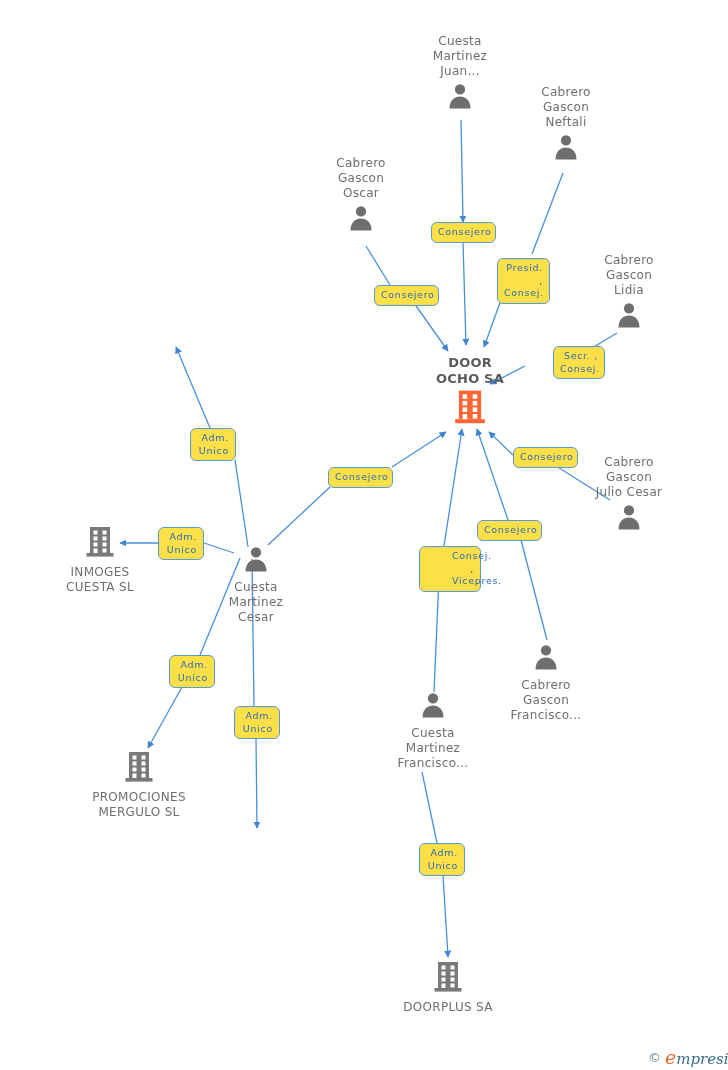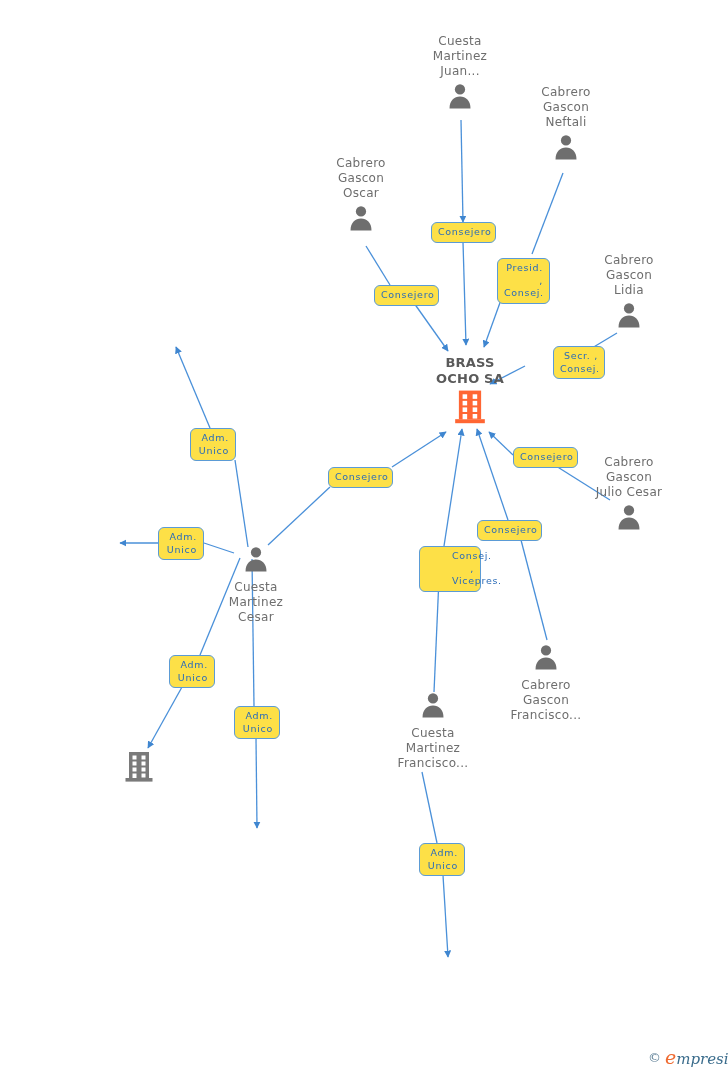--- a/index.html
+++ b/index.html
@@ -194,21 +194,21 @@
     <span class="glyph">
       <svg width="30" height="30" viewBox="0 0 24 24">
         <circle cx="12" cy="6.7" r="4.1" fill="#6e6e6e"></circle>
         <path d="M3.6 22 C3.6 15.6 7.4 12.3 12 12.3 C16.6 12.3 20.4 15.6 20.4 22 Z" fill="#6e6e6e"></path>
       </svg>
     </span>
   </div>
 
 
   <div class="node focus cap-top" style="left:470px; top:355px;">
-    <span class="caption">BRASS
+    <span class="caption">DOOR
 OCHO SA</span>
     <span class="glyph">
       <svg width="32" height="36" viewBox="0 0 30 34">
         <rect x="4.5" y="1.5" width="21" height="27" fill="#ff6633"></rect>
         <rect x="1" y="28.5" width="28" height="3.8" fill="#ff6633"></rect>
         <g fill="#ffffff">
           <rect x="8" y="5" width="4.3" height="4.3"></rect>
           <rect x="17.5" y="5" width="4.3" height="4.3"></rect>
           <rect x="8" y="11.2" width="4.3" height="4.3"></rect>
           <rect x="17.5" y="11.2" width="4.3" height="4.3"></rect>
@@ -226,77 +226,118 @@
 Gascon
 Julio Cesar</span>
     <span class="glyph">
       <svg width="30" height="30" viewBox="0 0 24 24">
         <circle cx="12" cy="6.7" r="4.1" fill="#6e6e6e"></circle>
         <path d="M3.6 22 C3.6 15.6 7.4 12.3 12 12.3 C16.6 12.3 20.4 15.6 20.4 22 Z" fill="#6e6e6e"></path>
       </svg>
     </span>
   </div>
 
-
-  <div class="node person cap-bottom" style="left:256px; top:544px;">
-    <span class="glyph">
-      <svg width="30" height="30" viewBox="0 0 24 24">
-        <circle cx="12" cy="6.7" r="4.1" fill="#6e6e6e"></circle>
-        <path d="M3.6 22 C3.6 15.6 7.4 12.3 12 12.3 C16.6 12.3 20.4 15.6 20.4 22 Z" fill="#6e6e6e"></path>
-      </svg>
-    </span>
-    <span class="caption">Cuesta
-Martinez
-Cesar</span>
-  </div>
-
-  <div class="node person cap-bottom" style="left:546px; top:642px;">
-    <span class="glyph">
-      <svg width="30" height="30" viewBox="0 0 24 24">
-        <circle cx="12" cy="6.7" r="4.1" fill="#6e6e6e"></circle>
-        <path d="M3.6 22 C3.6 15.6 7.4 12.3 12 12.3 C16.6 12.3 20.4 15.6 20.4 22 Z" fill="#6e6e6e"></path>
-      </svg>
-    </span>
-    <span class="caption">Cabrero
-Gascon
-Francisco...</span>
-  </div>
-
-  <div class="node person cap-bottom" style="left:433px; top:690px;">
-    <span class="glyph">
-      <svg width="30" height="30" viewBox="0 0 24 24">
-        <circle cx="12" cy="6.7" r="4.1" fill="#6e6e6e"></circle>
-        <path d="M3.6 22 C3.6 15.6 7.4 12.3 12 12.3 C16.6 12.3 20.4 15.6 20.4 22 Z" fill="#6e6e6e"></path>
-      </svg>
-    </span>
-    <span class="caption">Cuesta
-Martinez
-Francisco...</span>
-  </div>
-
-  <div class="node company cap-bottom" style="left:139px; top:750px;">
+  <div class="node company cap-bottom" style="left:100px; top:525px;">
     <span class="glyph">
       <svg width="30" height="34" viewBox="0 0 30 34">
         <rect x="5" y="2" width="20" height="26" fill="#7a7a7a"></rect>
         <rect x="1.5" y="28" width="27" height="3.6" fill="#7a7a7a"></rect>
         <g fill="#ffffff">
           <rect x="8.5" y="5.5" width="4" height="4"></rect>
           <rect x="17.5" y="5.5" width="4" height="4"></rect>
           <rect x="8.5" y="11.5" width="4" height="4"></rect>
           <rect x="17.5" y="11.5" width="4" height="4"></rect>
           <rect x="8.5" y="17.5" width="4" height="4"></rect>
           <rect x="17.5" y="17.5" width="4" height="4"></rect>
           <rect x="8.5" y="23.5" width="4" height="4.5"></rect>
           <rect x="17.5" y="23.5" width="4" height="4"></rect>
         </g>
       </svg>
     </span>
-  </div>
-
-
+    <span class="caption">INMOGES
+CUESTA SL</span>
+  </div>
+
+  <div class="node person cap-bottom" style="left:256px; top:544px;">
+    <span class="glyph">
+      <svg width="30" height="30" viewBox="0 0 24 24">
+        <circle cx="12" cy="6.7" r="4.1" fill="#6e6e6e"></circle>
+        <path d="M3.6 22 C3.6 15.6 7.4 12.3 12 12.3 C16.6 12.3 20.4 15.6 20.4 22 Z" fill="#6e6e6e"></path>
+      </svg>
+    </span>
+    <span class="caption">Cuesta
+Martinez
+Cesar</span>
+  </div>
+
+  <div class="node person cap-bottom" style="left:546px; top:642px;">
+    <span class="glyph">
+      <svg width="30" height="30" viewBox="0 0 24 24">
+        <circle cx="12" cy="6.7" r="4.1" fill="#6e6e6e"></circle>
+        <path d="M3.6 22 C3.6 15.6 7.4 12.3 12 12.3 C16.6 12.3 20.4 15.6 20.4 22 Z" fill="#6e6e6e"></path>
+      </svg>
+    </span>
+    <span class="caption">Cabrero
+Gascon
+Francisco...</span>
+  </div>
+
+  <div class="node person cap-bottom" style="left:433px; top:690px;">
+    <span class="glyph">
+      <svg width="30" height="30" viewBox="0 0 24 24">
+        <circle cx="12" cy="6.7" r="4.1" fill="#6e6e6e"></circle>
+        <path d="M3.6 22 C3.6 15.6 7.4 12.3 12 12.3 C16.6 12.3 20.4 15.6 20.4 22 Z" fill="#6e6e6e"></path>
+      </svg>
+    </span>
+    <span class="caption">Cuesta
+Martinez
+Francisco...</span>
+  </div>
+
+  <div class="node company cap-bottom" style="left:139px; top:750px;">
+    <span class="glyph">
+      <svg width="30" height="34" viewBox="0 0 30 34">
+        <rect x="5" y="2" width="20" height="26" fill="#7a7a7a"></rect>
+        <rect x="1.5" y="28" width="27" height="3.6" fill="#7a7a7a"></rect>
+        <g fill="#ffffff">
+          <rect x="8.5" y="5.5" width="4" height="4"></rect>
+          <rect x="17.5" y="5.5" width="4" height="4"></rect>
+          <rect x="8.5" y="11.5" width="4" height="4"></rect>
+          <rect x="17.5" y="11.5" width="4" height="4"></rect>
+          <rect x="8.5" y="17.5" width="4" height="4"></rect>
+          <rect x="17.5" y="17.5" width="4" height="4"></rect>
+          <rect x="8.5" y="23.5" width="4" height="4.5"></rect>
+          <rect x="17.5" y="23.5" width="4" height="4"></rect>
+        </g>
+      </svg>
+    </span>
+    <span class="caption">PROMOCIONES
+MERGULO SL</span>
+  </div>
+
+
+  <div class="node company cap-bottom" style="left:448px; top:960px;">
+    <span class="glyph">
+      <svg width="30" height="34" viewBox="0 0 30 34">
+        <rect x="5" y="2" width="20" height="26" fill="#7a7a7a"></rect>
+        <rect x="1.5" y="28" width="27" height="3.6" fill="#7a7a7a"></rect>
+        <g fill="#ffffff">
+          <rect x="8.5" y="5.5" width="4" height="4"></rect>
+          <rect x="17.5" y="5.5" width="4" height="4"></rect>
+          <rect x="8.5" y="11.5" width="4" height="4"></rect>
+          <rect x="17.5" y="11.5" width="4" height="4"></rect>
+          <rect x="8.5" y="17.5" width="4" height="4"></rect>
+          <rect x="17.5" y="17.5" width="4" height="4"></rect>
+          <rect x="8.5" y="23.5" width="4" height="4.5"></rect>
+          <rect x="17.5" y="23.5" width="4" height="4"></rect>
+        </g>
+      </svg>
+    </span>
+    <span class="caption">DOORPLUS SA</span>
+  </div>
 
   <div class="edge-label" style="left:431px; top:222px; width:65px;">Consejero</div>
 
   <div class="edge-label" style="left:497px; top:258px; width:53px;">Presid. ,
 Consej.</div>
 
   <div class="edge-label" style="left:374px; top:285px; width:65px;">Consejero</div>
 
   <div class="edge-label" style="left:553px; top:346px; width:52px;">Secr. ,
 Consej.</div>

